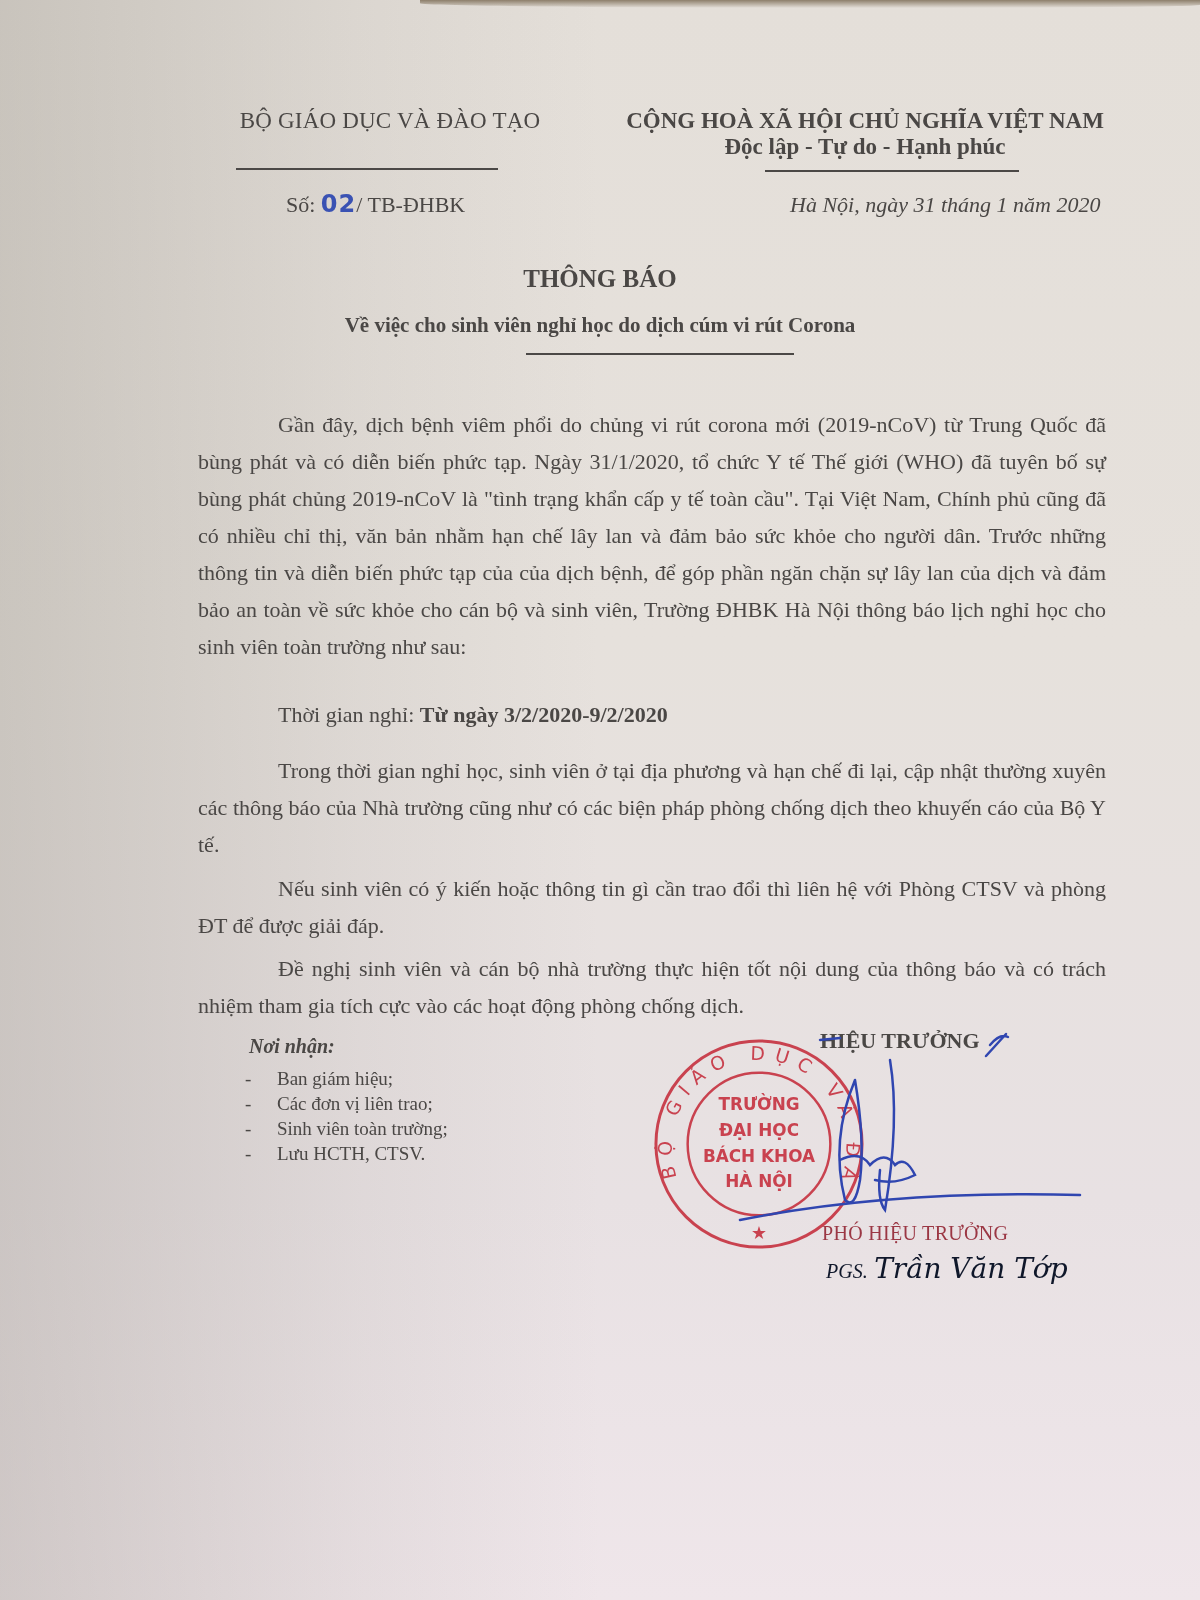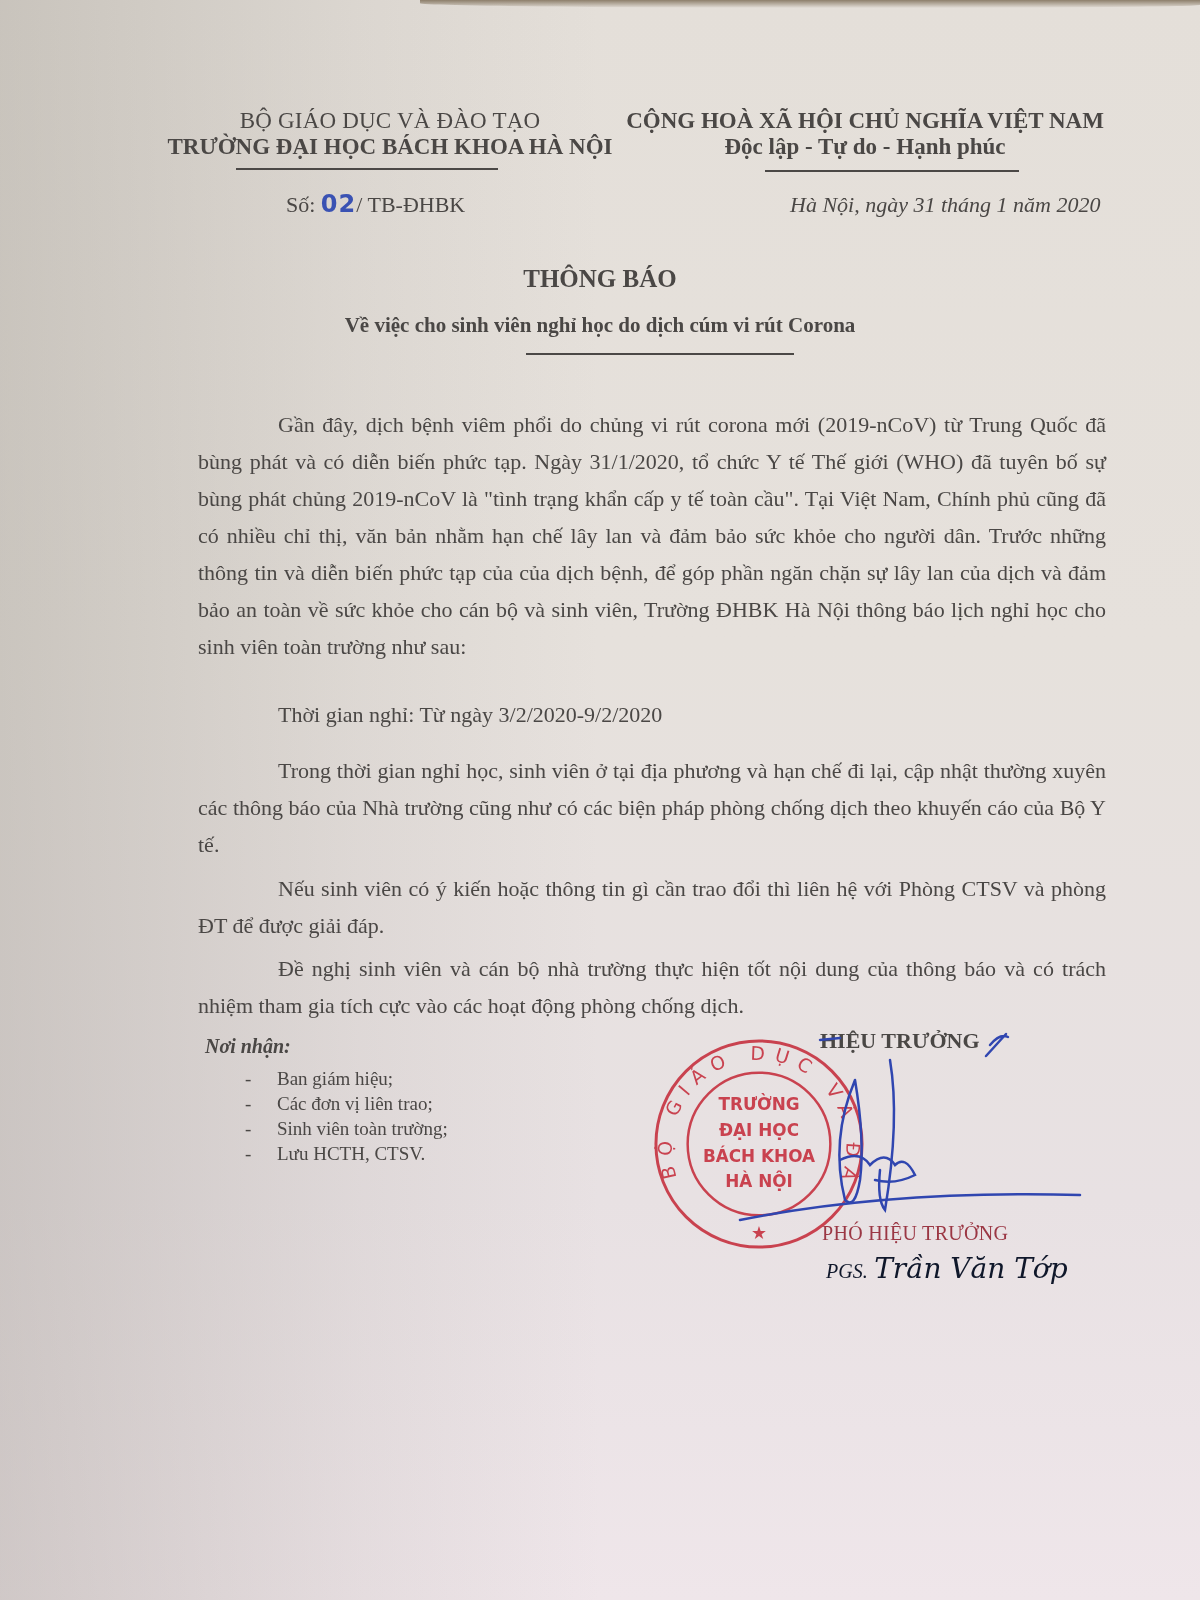--- a/index.html
+++ b/index.html
@@ -31,43 +31,42 @@
   .doc-no { left: 286px; top: 190px; font-size: 22px; }
   .doc-no .hand { color: #3a52b3; font-family: "DejaVu Sans", sans-serif; font-weight: bold; font-size: 24px; letter-spacing: 1px; }
   .date { left: 790px; top: 192px; font-size: 22px; font-style: italic; }
   .title { left: 250px; top: 265px; width: 700px; text-align: center; font-size: 25px; font-weight: bold; }
   .subtitle { left: 250px; top: 313px; width: 700px; text-align: center; font-size: 21px; font-weight: bold; }
   .body-text {
     left: 198px; width: 908px; font-size: 22px; line-height: 37px; text-align: justify;
   }
   .body-text p { margin: 0; text-indent: 80px; }
   .period-line { left: 278px; top: 702px; font-size: 22px; }
-  .period-line b { font-weight: normal; }
+  .period-line b { font-weight: bold; }
   .recipients { left: 205px; top: 1035px; font-size: 19px; }
-  .recipients .label { font-style: italic; font-weight: bold; margin-bottom: 8px; font-size: 20px; }
+  .recipients .label { font-style: italic; font-weight: bold; margin-bottom: 8px; font-size: 20px; margin-left: 44px; }
   .recipients ul { list-style: none; margin: 0; padding: 0; }
   .recipients li { position: relative; padding-left: 72px; line-height: 25px; }
   .recipients li .dash { position: absolute; left: 40px; }
   .sign-title { left: 820px; top: 1028px; font-size: 22px; font-weight: bold; }
   .stamp { left: 650px; top: 1035px; width: 218px; height: 218px; }
   .vp-title { left: 822px; top: 1222px; font-size: 20px; color: #9b3744; letter-spacing: 0.3px; }
   .vp-name { left: 826px; top: 1252px; font-size: 26px; color: #0f172a; font-style: italic; }
   .vp-name .prefix { font-size: 20px; font-style: italic; }
   .vp-name .name { font-family: "DejaVu Serif", serif; font-style: italic; font-size: 28px; }
   .signature { left: 690px; top: 1020px; width: 400px; height: 220px; pointer-events: none; }
 </style>
 </head>
 <body>
 
 <div class="paper"></div>
 <div class="top-edge"></div>
 
 <div class="abs hdr-left">
   <div class="ministry">BỘ GIÁO DỤC VÀ ĐÀO TẠO</div>
-  <div class="school">TRƯỜNG ĐẠI HỌC BÁCH KHOA HÀ NỘI</div>
 </div>
 <div class="rule" style="left:236px; top:168px; width:262px;"></div>
 
 <div class="abs hdr-right">
   <div class="country">CỘNG HOÀ XÃ HỘI CHỦ NGHĨA VIỆT NAM</div>
   <div class="motto">Độc lập - Tự do - Hạnh phúc</div>
 </div>
 <div class="rule" style="left:765px; top:170px; width:254px;"></div>
 
 <div class="abs doc-no">

